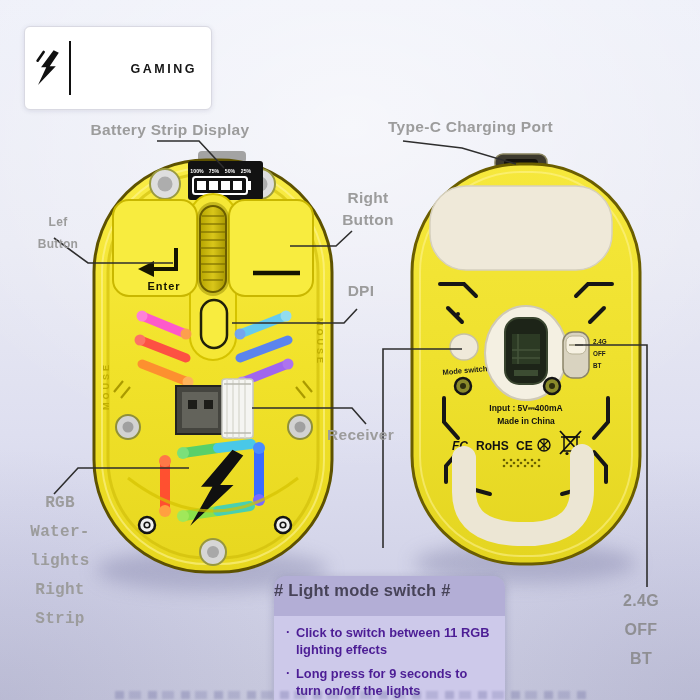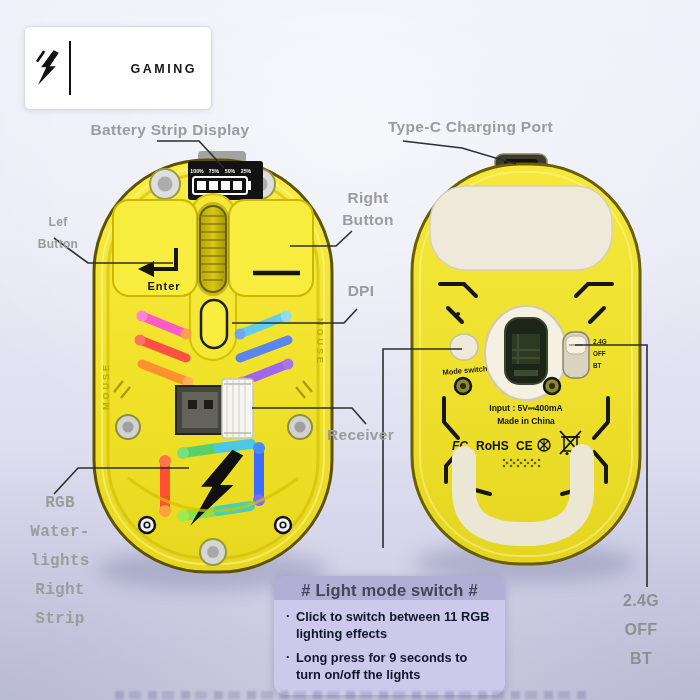--- a/index.html
+++ b/index.html
@@ -26,24 +26,24 @@
   .lbl-right{left:328px;top:187px;width:80px;font-size:15.5px;line-height:22px;}
   .lbl-dpi{left:330px;top:282px;width:62px;font-size:15.5px;}
   .lbl-receiver{left:318px;top:426px;width:85px;font-size:15.5px;}
   .lbl-rgb{left:14px;top:489px;width:92px;font-size:16px;line-height:29px;font-family:Liberation Mono, monospace;}
   .lbl-conn{left:601px;top:586px;width:80px;font-size:16px;line-height:29px;color:#8f8f93;}
   
   .mouse-shadow{position:absolute;border-radius:50%;background:rgba(105,105,150,.32);filter:blur(9px);}
   
   .infobox{left:274px;top:576px;width:231px;border-radius:12px;overflow:hidden;
            box-shadow:0 2px 8px rgba(70,70,120,.28);}
-  .infobox-header{background:#b3aed6;text-align:center;padding:5px 0 0;font-size:16.5px;font-weight:800;
+  .infobox-header{background:#b3aed6;text-align:left;padding:5px 0 16px;font-size:16.5px;font-weight:800;
                   color:#474358;letter-spacing:.2px;}
   .infobox-body{background:#cdc9ea;padding:9px 10px 11px 12px;}
-  .bullet{position:relative;font-size:12.8px;font-weight:700;color:#0f172a;line-height:1.3;
+  .bullet{position:relative;font-size:12.8px;font-weight:700;color:#4c1d95;line-height:1.3;
           padding-left:10px;margin-bottom:8px;}
   .bullet:last-child{margin-bottom:0;}
   .bullet::before{content:"\00B7";position:absolute;left:0;top:-1px;font-weight:900;}
   
   .footer-strip{left:115px;top:691px;width:475px;height:8px;opacity:.38;filter:blur(1px);
       background:repeating-linear-gradient(90deg,rgba(100,100,155,.8) 0 9px,transparent 9px 14px,
                  rgba(100,100,155,.6) 14px 26px,transparent 26px 33px);}
   svg text{font-family:"Liberation Sans",sans-serif;}
 </style>
 </head>

